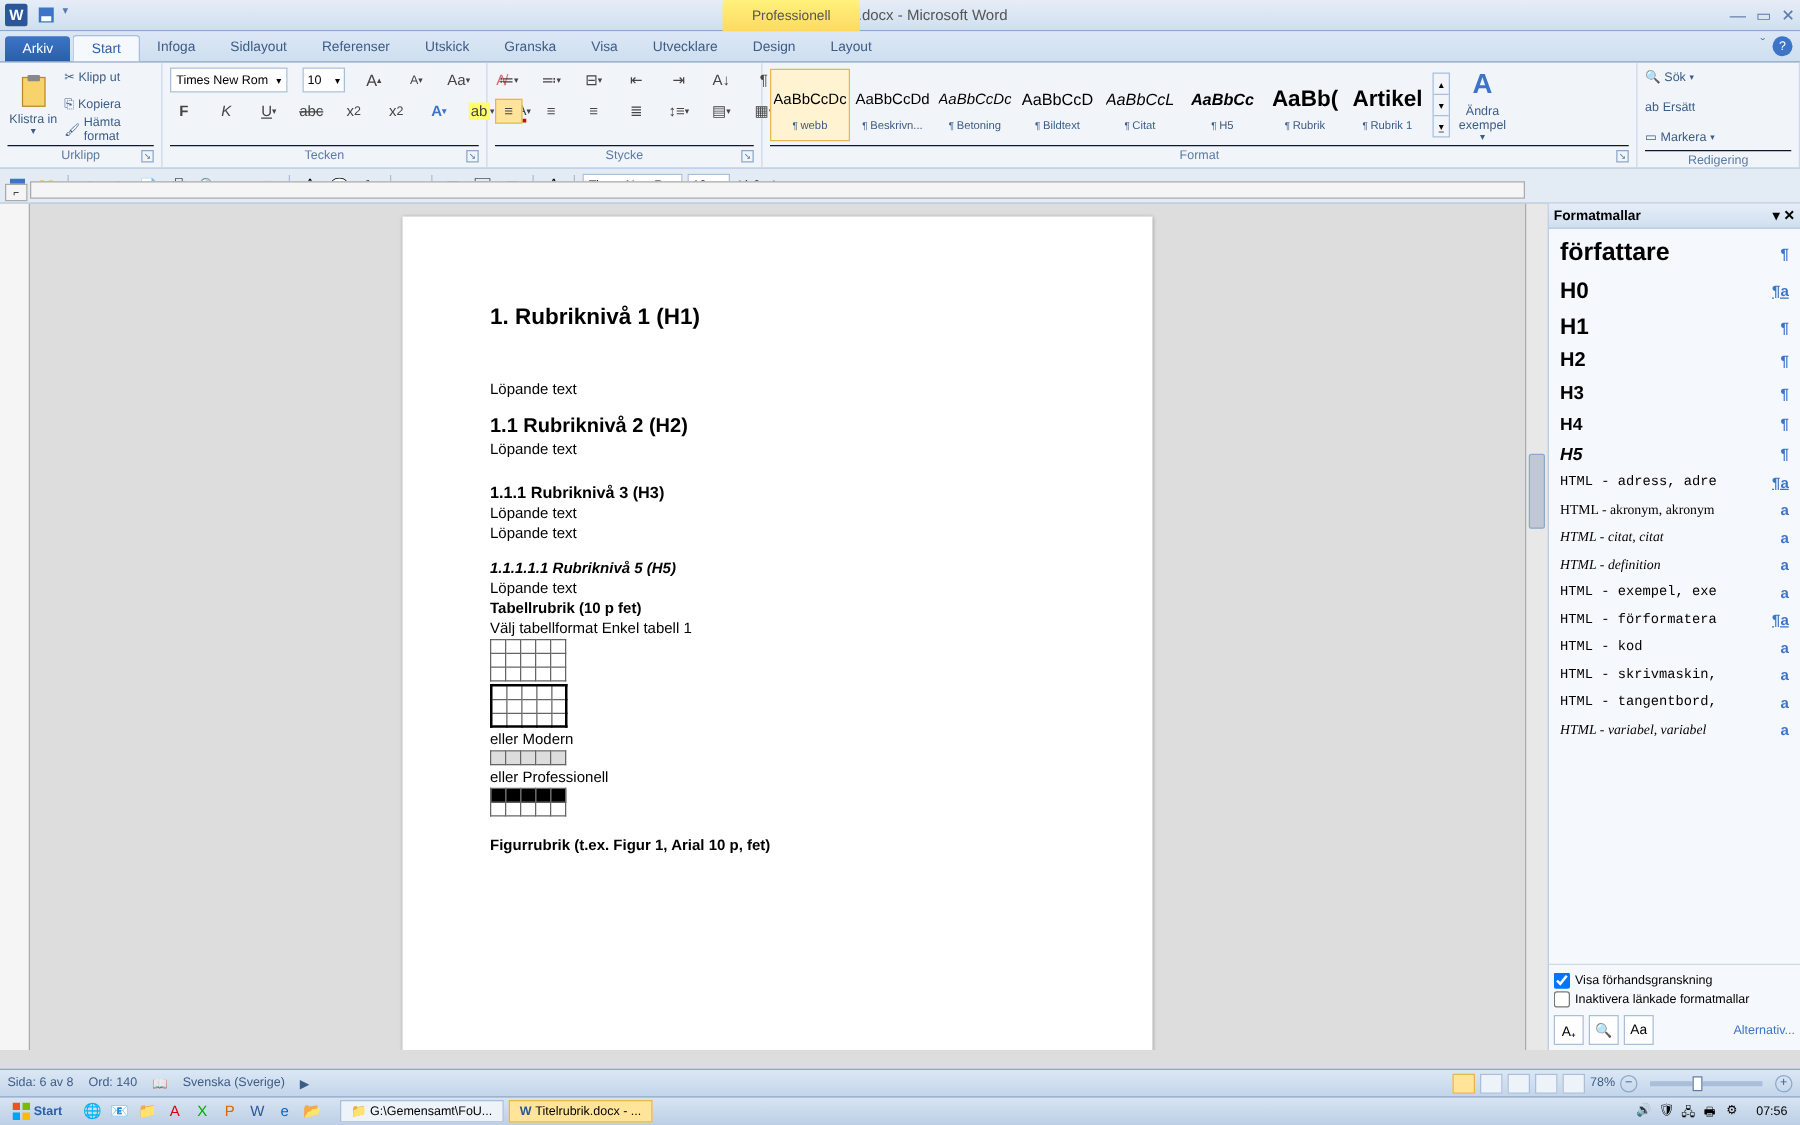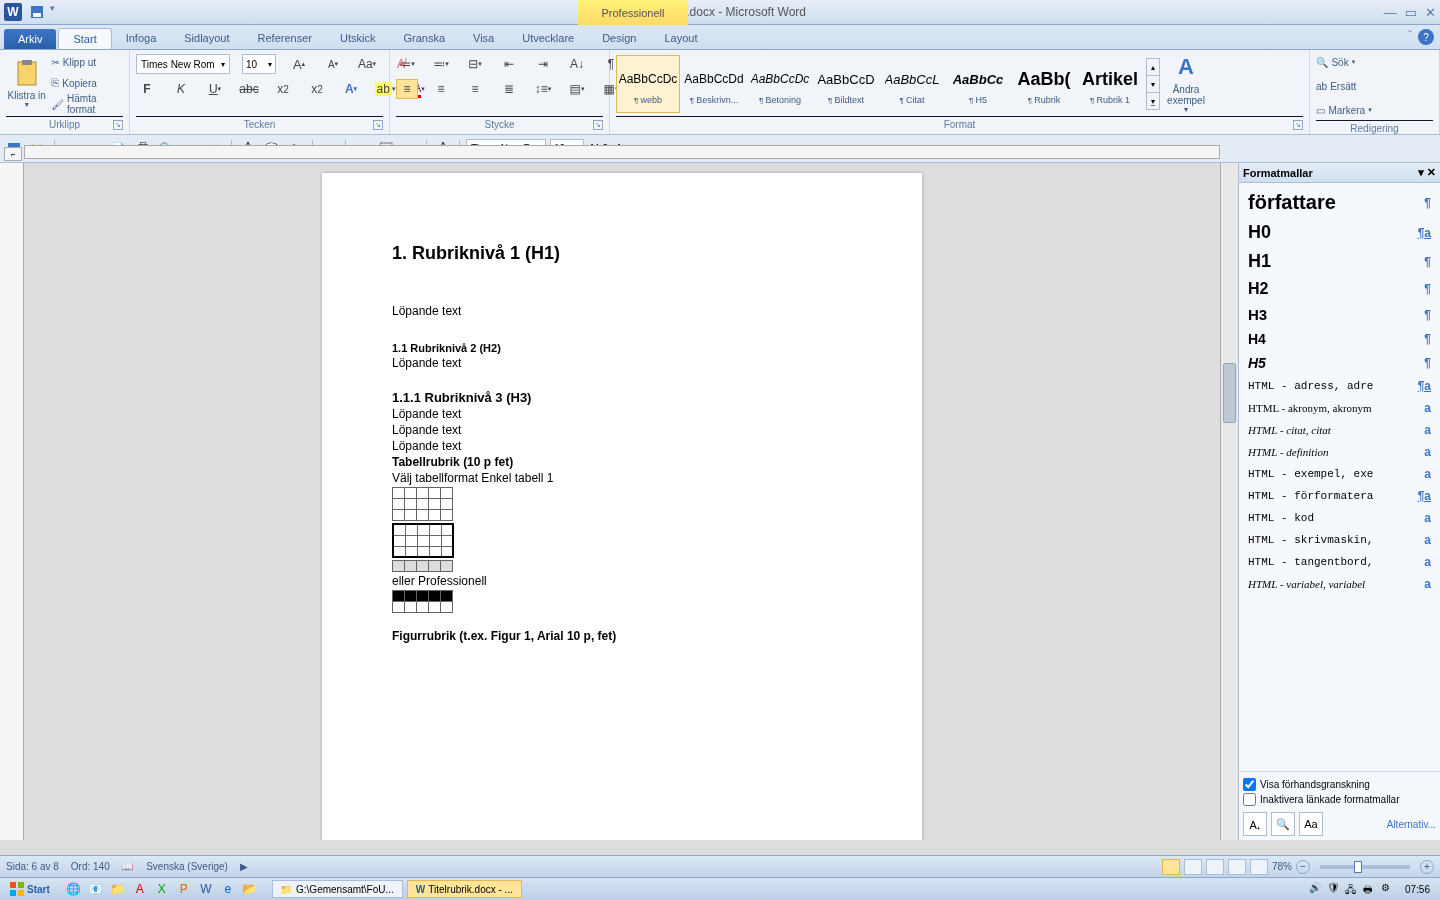--- a/index.html
+++ b/index.html
@@ -47,21 +47,21 @@
 .qat2 .sep { width: 1px; height: 18px; background: #a9bfd9; margin: 0 2px; }
 .qat2-btn { width: 20px; height: 20px; display: flex; align-items: center; justify-content: center; cursor: pointer; font-size: 12px; }
 .ruler-corner { width: 24px; background: #f5f5f5; border: 1px solid #aaa; margin: 2px; font-size: 8px; display: flex; align-items: center; justify-content: center; }
 
 
 .main { position: absolute; top: 163px; left: 0; right: 0; bottom: 60px; display: flex; background: #ddd; }
 .vruler { width: 24px; background: #f5f5f5; border-right: 1px solid #aaa; }
 .doc-scroll { flex: 1; overflow: auto; display: flex; justify-content: center; padding-top: 10px; position: relative; }
 .page { width: 600px; min-height: 800px; background: #fff; box-shadow: 0 0 3px rgba(0,0,0,0.3); padding: 70px 70px 40px 70px; font-family: "Times New Roman", serif; color: #000; }
 .page h1 { font-size: 18px; font-weight: bold; font-family: Arial, sans-serif; margin-bottom: 40px; }
-.page h2 { font-size: 11px; font-weight: bold; font-family: Arial, sans-serif; margin-top: 24px; }
+.page h2 { font-size: 16px; font-weight: bold; font-family: Arial, sans-serif; margin-top: 14px; }
 .page h3 { font-size: 13px; font-weight: bold; font-family: Arial, sans-serif; margin-top: 20px; }
 .page h4 { font-size: 12px; font-weight: bold; font-family: Arial, sans-serif; margin-top: 18px; }
 .page h5 { font-size: 12px; font-weight: bold; font-style: italic; font-family: Arial, sans-serif; margin-top: 14px; }
 .page p { font-size: 12px; margin: 2px 0; }
 .table-cap { font-size: 10px; font-weight: bold; font-family: Arial, sans-serif; margin-top: 18px; }
 .mini-table { border-collapse: collapse; margin: 2px 0; }
 .mini-table td { width: 12px; height: 11px; border: 1px solid #666; }
 .mini-table.dark td { background: #ddd; }
 .mini-table.header tr:first-child td { background: #000; }
 
@@ -367,20 +367,21 @@
   <div class="vruler"></div>
   <div class="doc-scroll">
     <div class="page">
       <h1>1. Rubriknivå 1 (H1)</h1>
       <p>Löpande text</p>
       <h2>1.1 Rubriknivå 2 (H2)</h2>
       <p>Löpande text</p>
       <h3>1.1.1 Rubriknivå 3 (H3)</h3>
       <p>Löpande text</p>
       <p>Löpande text</p>
+      <h5>1.1.1.1.1  Rubriknivå 5 (H5)</h5>
       <p>Löpande text</p>
       <p class="table-cap">Tabellrubrik (10 p fet)</p>
       <p style="font-size:12px">Välj tabellformat Enkel tabell 1</p>
       <table class="mini-table">
           <tbody>
             <tr>
               <td></td>
               <td></td>
               <td></td>
               <td></td>
@@ -420,20 +421,21 @@
             </tr>
             <tr>
               <td></td>
               <td></td>
               <td></td>
               <td></td>
               <td></td>
             </tr>
           </tbody>
         </table>
+      <p style="font-size:12px">eller Modern</p>
       <table class="mini-table dark">
           <tbody>
             <tr>
               <td></td>
               <td></td>
               <td></td>
               <td></td>
               <td></td>
             </tr>
           </tbody>

